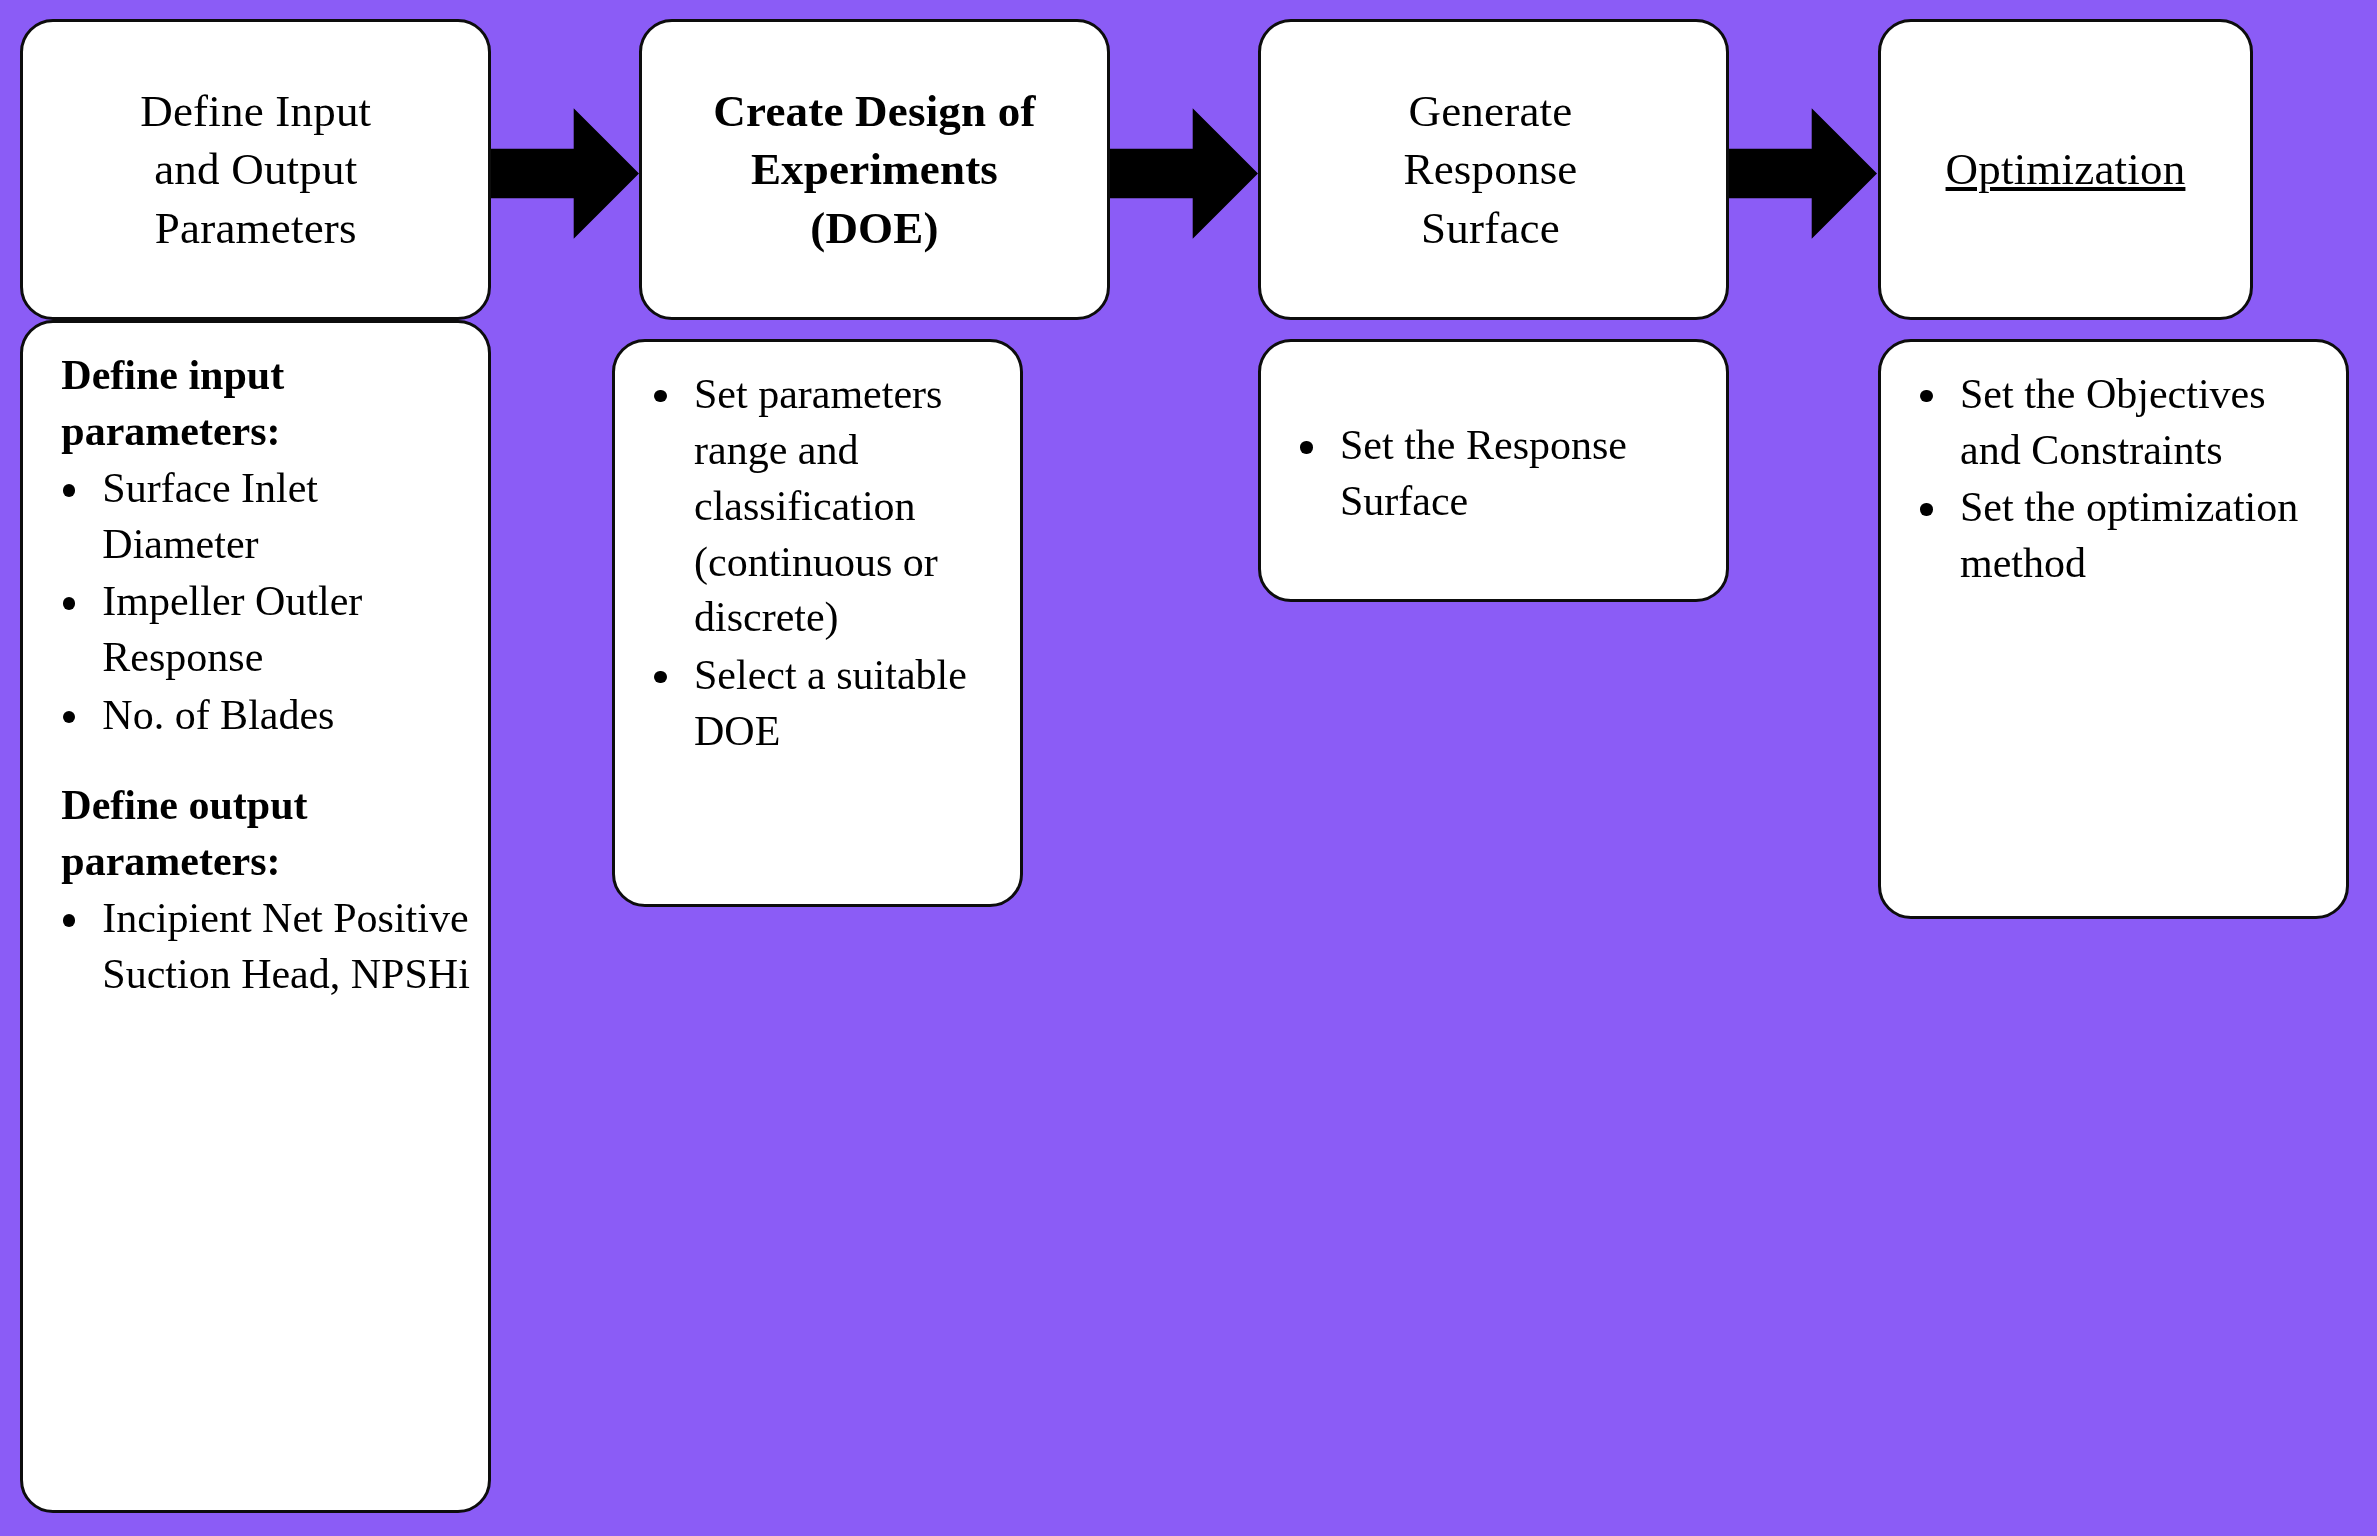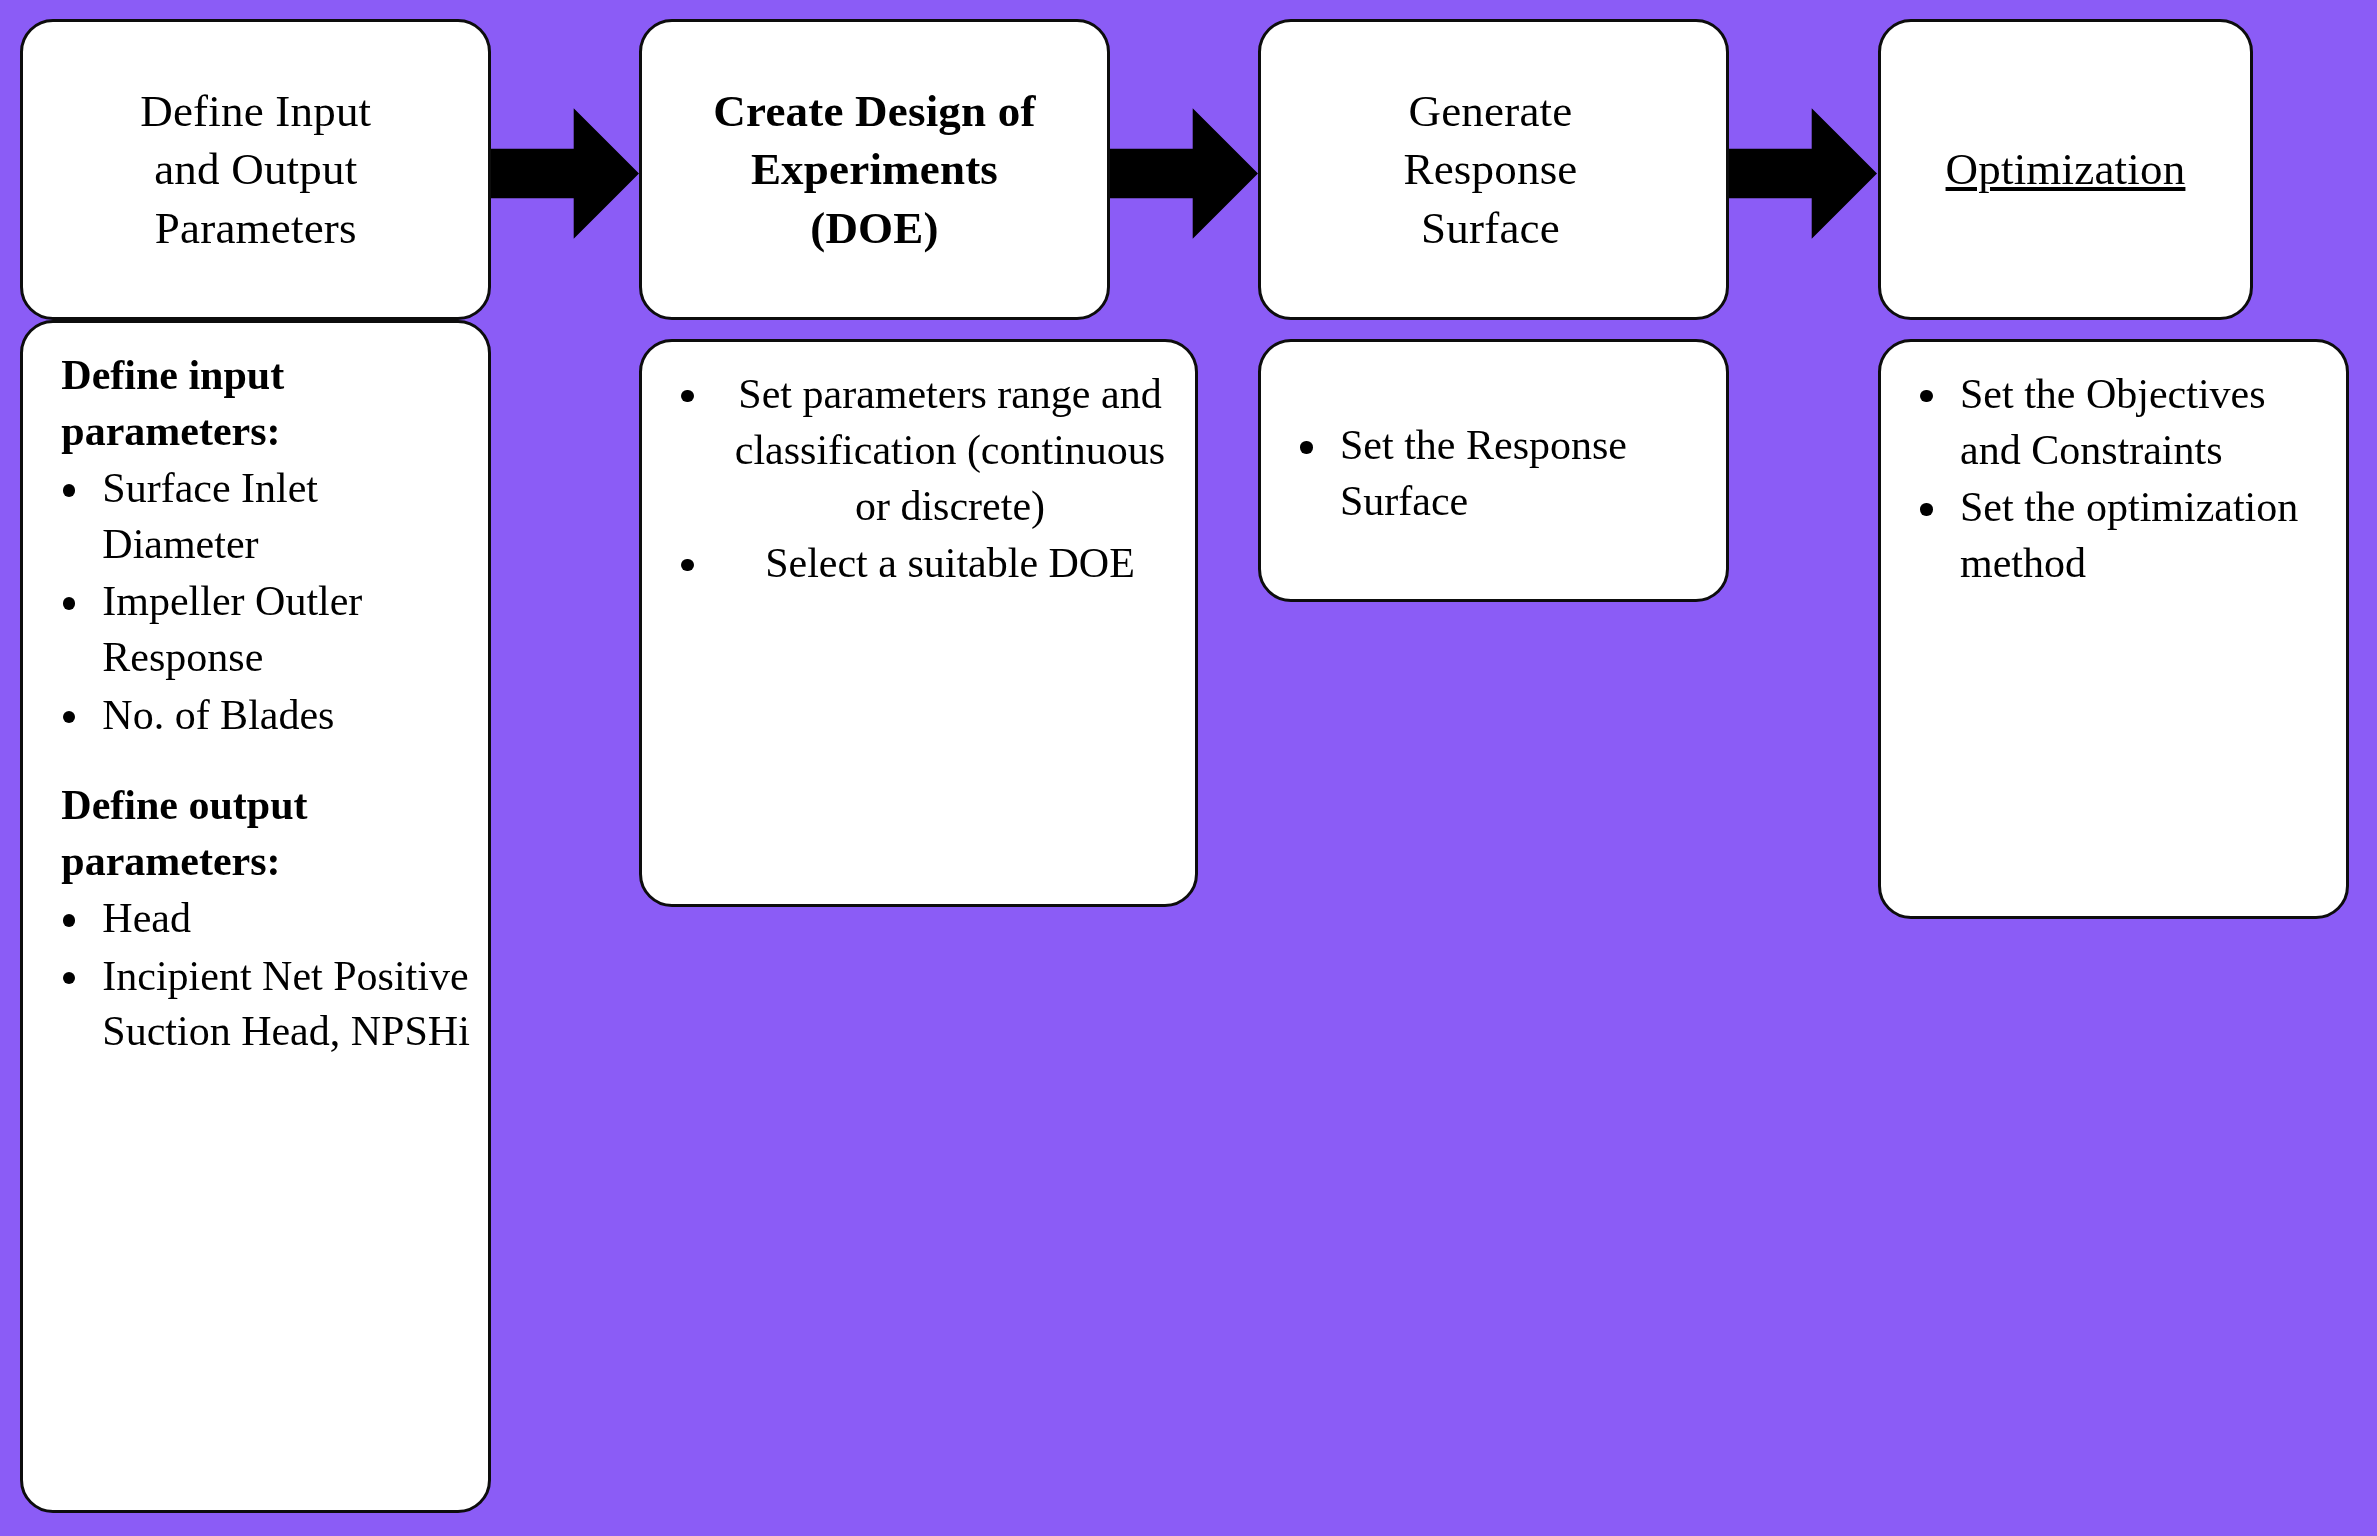--- a/index.html
+++ b/index.html
@@ -105,38 +105,37 @@
     <div class="detail-heading">Define input
 parameters:</div>
     <ul class="bullets">
       <li>Surface Inlet Diameter</li>
       <li>Impeller Outler Response</li>
       <li>No. of Blades</li>
     </ul>
     <div class="detail-heading spaced">Define output
 parameters:</div>
     <ul class="bullets">
-      <li>Head</li>
       <li>Incipient Net Positive Suction Head, NPSHi</li>
     </ul>
   </div>
 
   <div class="arrow" style="left:491px; top:108px;">
     <svg width="148" height="131" viewBox="0 0 204 180" aria-hidden="true">
       <polygon points="0,56 114,56 114,0 204,90 114,180 114,124 0,124" fill="#000000"></polygon>
     </svg>
   </div>
 
   <div class="node step" style="left:639px; top:19px; width:471px; height:301px;font-weight:bold;">
     <div class="step-title">Create Design of
 Experiments
 (DOE)</div>
   </div>
 
-  <div class="node detail" style="left:639px; top:339px; width:559px; height:568px;text-align:center;">
+  <div class="node detail" style="left:612px; top:339px; width:411px; height:568px;">
     <ul class="bullets">
       <li>Set parameters range and classification (continuous or discrete)</li>
       <li>Select a suitable DOE</li>
     </ul>
   </div>
 
   <div class="arrow" style="left:1110px; top:108px;">
     <svg width="148" height="131" viewBox="0 0 204 180" aria-hidden="true">
       <polygon points="0,56 114,56 114,0 204,90 114,180 114,124 0,124" fill="#000000"></polygon>
     </svg>

